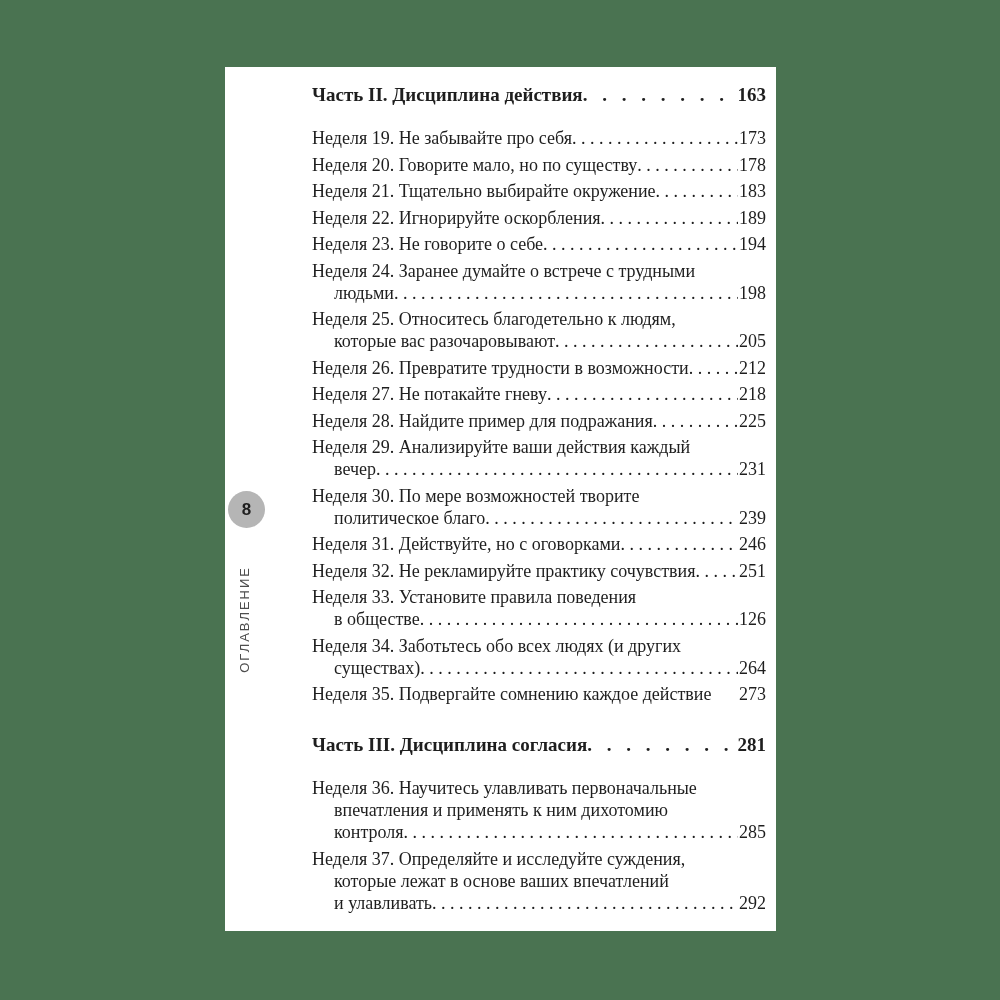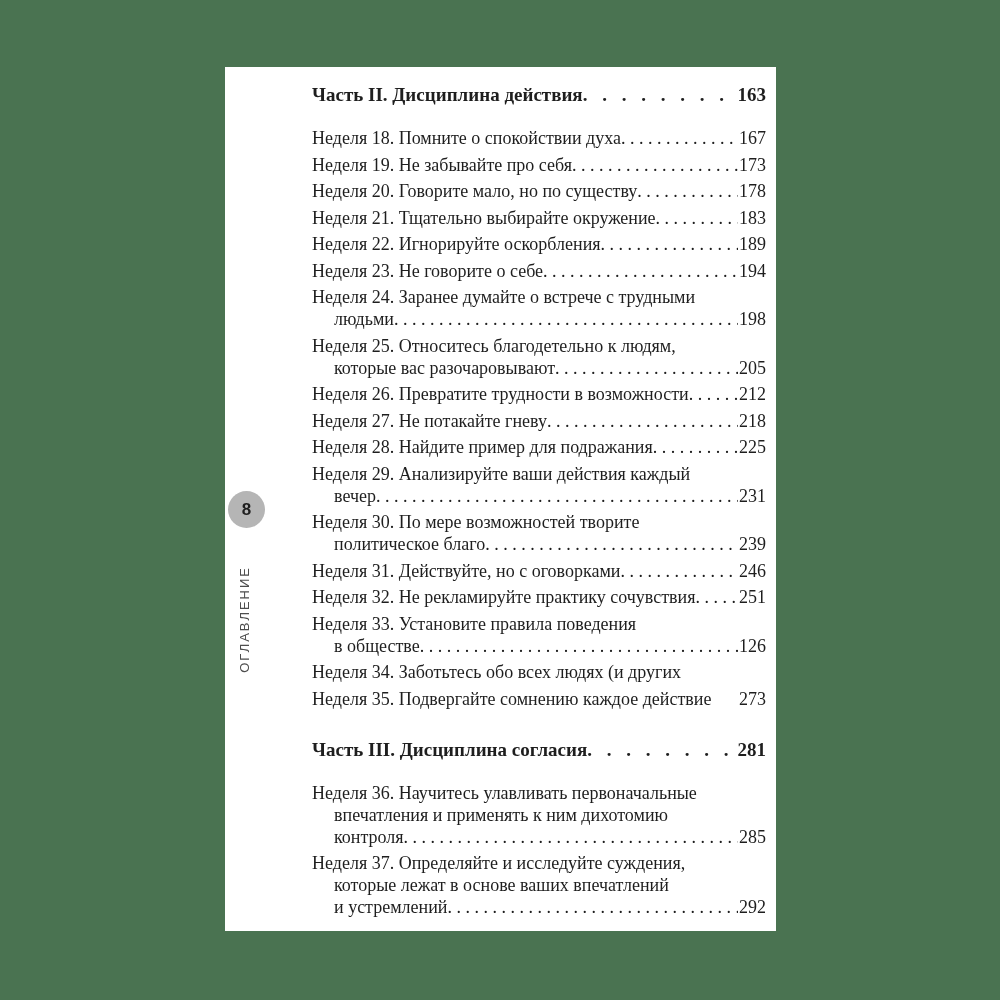--- a/index.html
+++ b/index.html
@@ -91,27 +91,20 @@
     <div class="toc">
         <div class="entry part">
           <div class="line">
             <span class="txt">Часть II. Дисциплина действия</span>
             <span class="leader"></span>
             <span class="page">163</span>
           </div>
         </div>
         <div class="entry week">
           <div class="line">
-            <span class="txt">Неделя 18. Помните о спокойствии духа</span>
-            <span class="leader"></span>
-            <span class="page">167</span>
-          </div>
-        </div>
-        <div class="entry week">
-          <div class="line">
             <span class="txt">Неделя 19. Не забывайте про себя</span>
             <span class="leader"></span>
             <span class="page">173</span>
           </div>
         </div>
         <div class="entry week">
           <div class="line">
             <span class="txt">Неделя 20. Говорите мало, но по существу</span>
             <span class="leader"></span>
             <span class="page">178</span>
@@ -219,20 +212,25 @@
           </div>
           <div class="line cont">
             <span class="txt">в обществе</span>
             <span class="leader"></span>
             <span class="page">126</span>
           </div>
         </div>
         <div class="entry week">
           <div class="line">
             <span class="txt">Неделя 34. Заботьтесь обо всех людях (и других</span>
+          </div>
+          <div class="line cont">
+            <span class="txt">существах)</span>
+            <span class="leader"></span>
+            <span class="page">264</span>
           </div>
         </div>
         <div class="entry week">
           <div class="line">
             <span class="txt">Неделя 35. Подвергайте сомнению каждое действие</span>
             <span class="spacer"></span>
             <span class="page">273</span>
           </div>
         </div>
         <div class="entry part">
@@ -256,20 +254,20 @@
           </div>
         </div>
         <div class="entry week">
           <div class="line">
             <span class="txt">Неделя 37. Определяйте и исследуйте суждения,</span>
           </div>
           <div class="line cont">
             <span class="txt">которые лежат в основе ваших впечатлений</span>
           </div>
           <div class="line cont">
-            <span class="txt">и устремлений</span>
+            <span class="txt">и улавливать</span>
             <span class="leader"></span>
             <span class="page">292</span>
           </div>
         </div>
       </div>
   </div>
 </div>
 
 </body></html>

